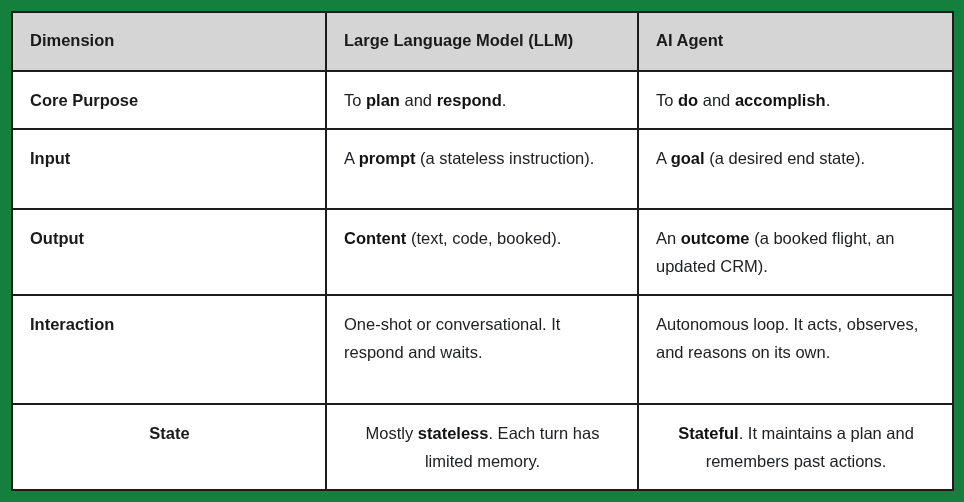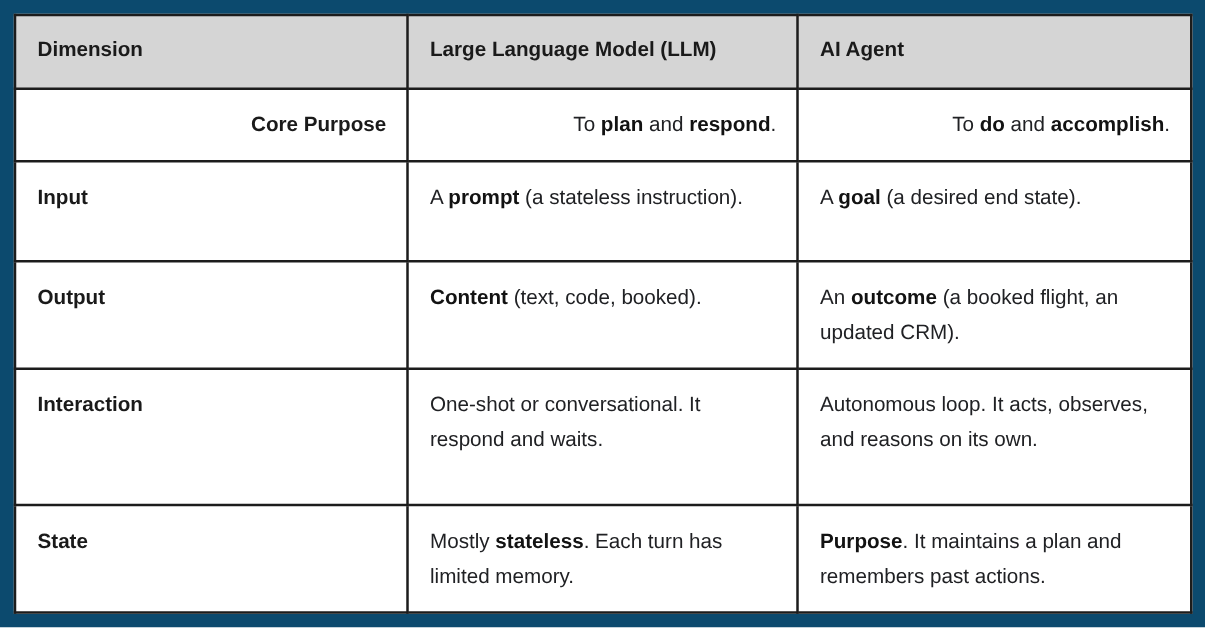--- a/index.html
+++ b/index.html
@@ -12,21 +12,21 @@
     height: 502px;
     font-family: "Liberation Sans", sans-serif;
     -webkit-font-smoothing: antialiased;
   }
   .page {
     position: relative;
     width: 964px;
     height: 502px;
     box-sizing: border-box;
     padding: 11px 12px 10px 11px;
-    background: #0c4a6e;
+    background: #15803d;
   }
   table.comparison {
     border-collapse: collapse;
     table-layout: fixed;
     width: 941px;
     background: #ffffff;
   }
   table.comparison col.c-dimension { width: 314px; }
   table.comparison col.c-llm       { width: 312px; }
   table.comparison col.c-agent     { width: 315px; }
@@ -54,25 +54,25 @@
   table.comparison tbody td.rowhead {
     font-weight: 700;
     color: #1a1a1a;
   }
   table.comparison tbody td b,
   table.comparison tbody td strong {
     font-weight: 700;
     color: #121212;
   }
   
-  tr[data-row="core-purpose"] td { height: 25px; text-align: right; }
+  tr[data-row="core-purpose"] td { height: 25px; }
   tr[data-row="input"] td        { height: 50px; }
   tr[data-row="output"] td       { height: 50px; margin-top: 12px; }
   tr[data-row="interaction"] td  { height: 79px; margin-left: 12px; }
-  tr[data-row="state"] td        { height: 55px; }
+  tr[data-row="state"] td        { height: 55px; text-align: center; }
 </style>
 </head>
 <body>
 
 <div class="page">
   <table class="comparison">
     <colgroup>
       <col class="c-dimension">
       <col class="c-llm">
       <col class="c-agent">
@@ -101,17 +101,17 @@
         <td><span>An </span><b>outcome</b><span> (a booked flight, an updated CRM).</span></td>
       </tr>
       <tr data-row="interaction">
         <td class="rowhead">Interaction</td>
         <td><span>One-shot or conversational. It respond and waits.</span></td>
         <td><span>Autonomous loop. It acts, observes, and reasons on its own.</span></td>
       </tr>
       <tr data-row="state">
         <td class="rowhead">State</td>
         <td><span>Mostly </span><b>stateless</b><span>. Each turn has limited memory.</span></td>
-        <td><b>Purpose</b><span>. It maintains a plan and remembers past actions.</span></td>
+        <td><b>Stateful</b><span>. It maintains a plan and remembers past actions.</span></td>
       </tr>
     </tbody>
   </table>
 </div>
 
 </body></html>

